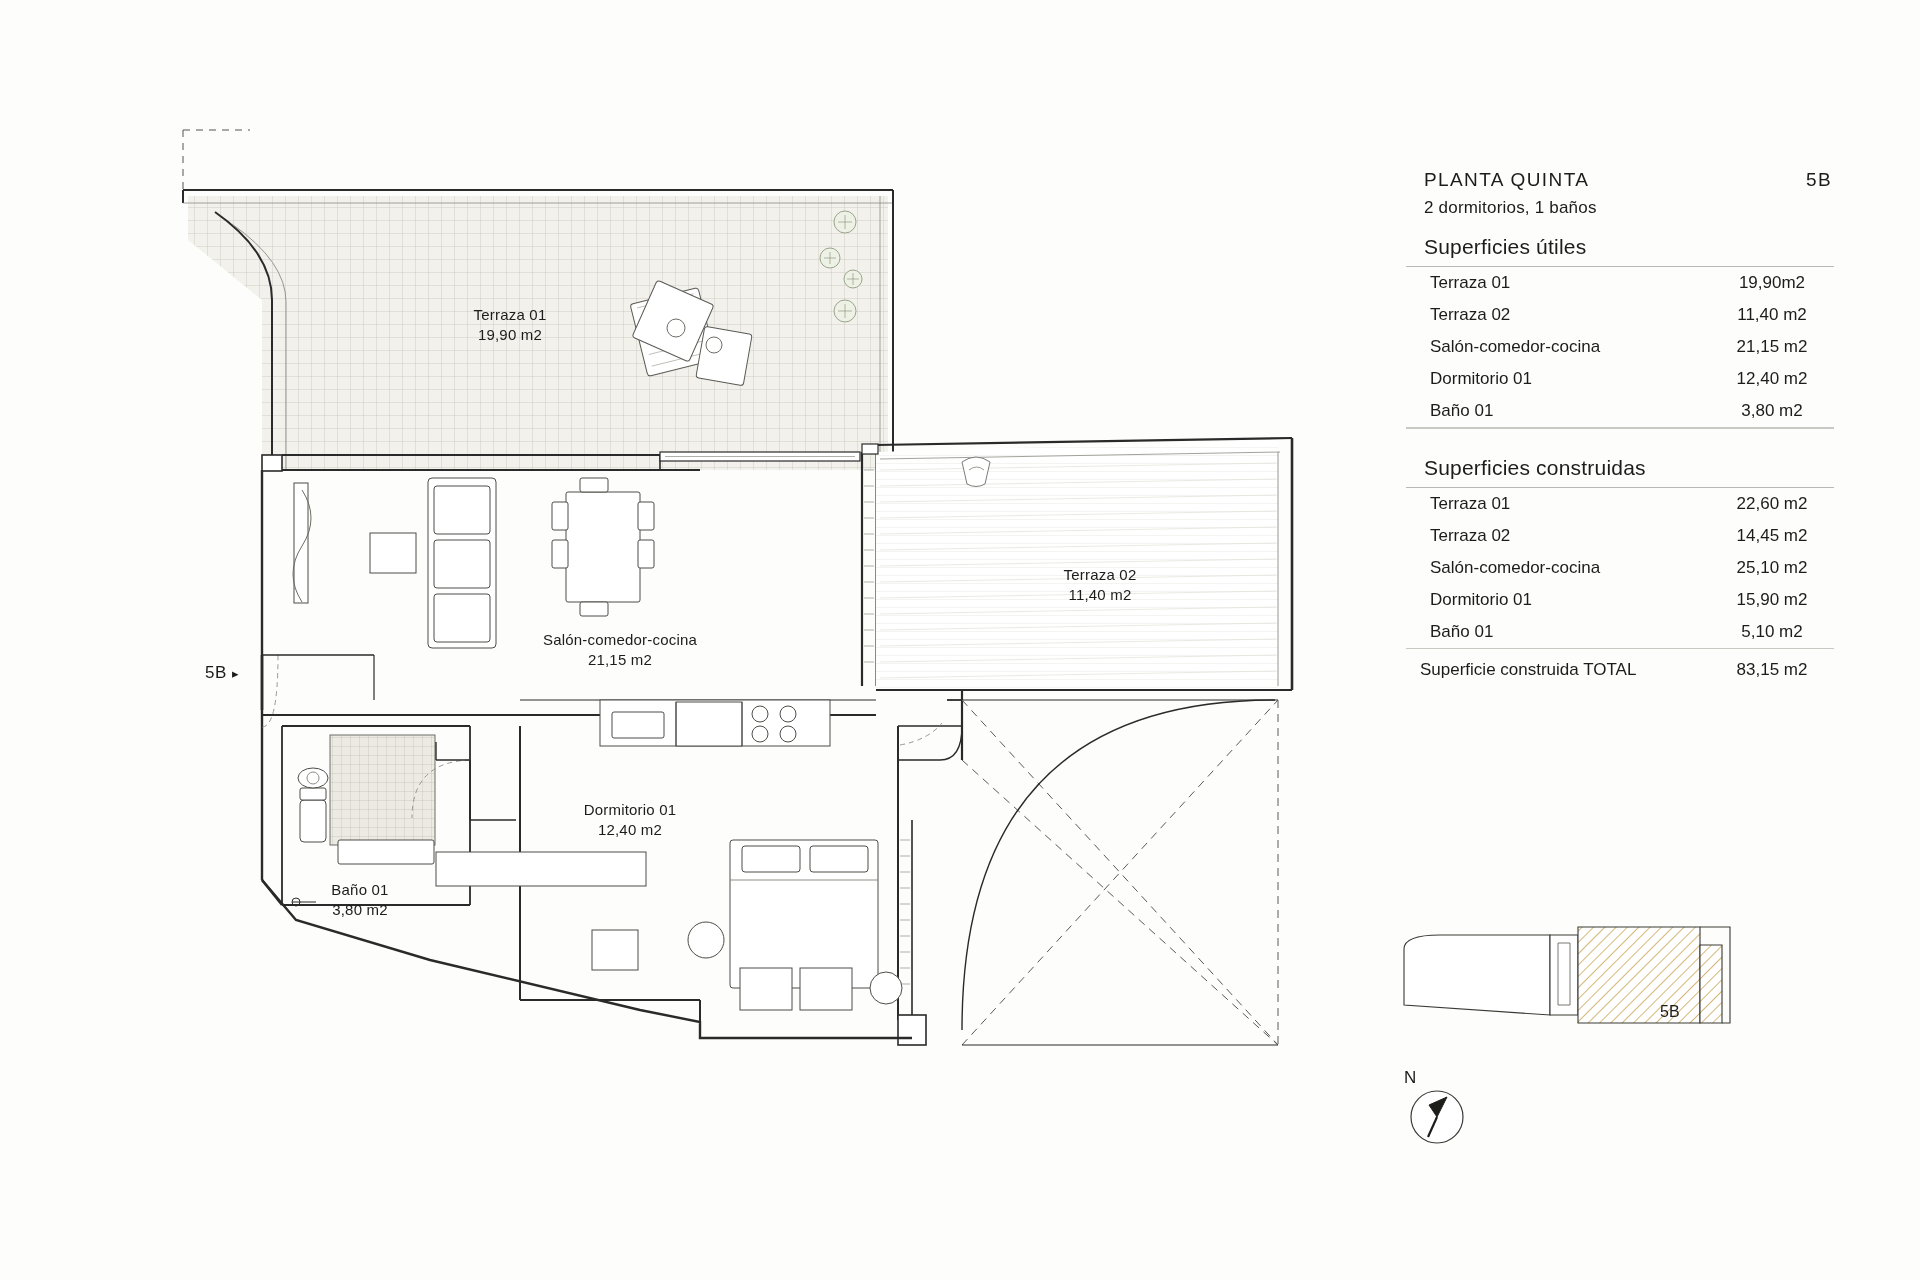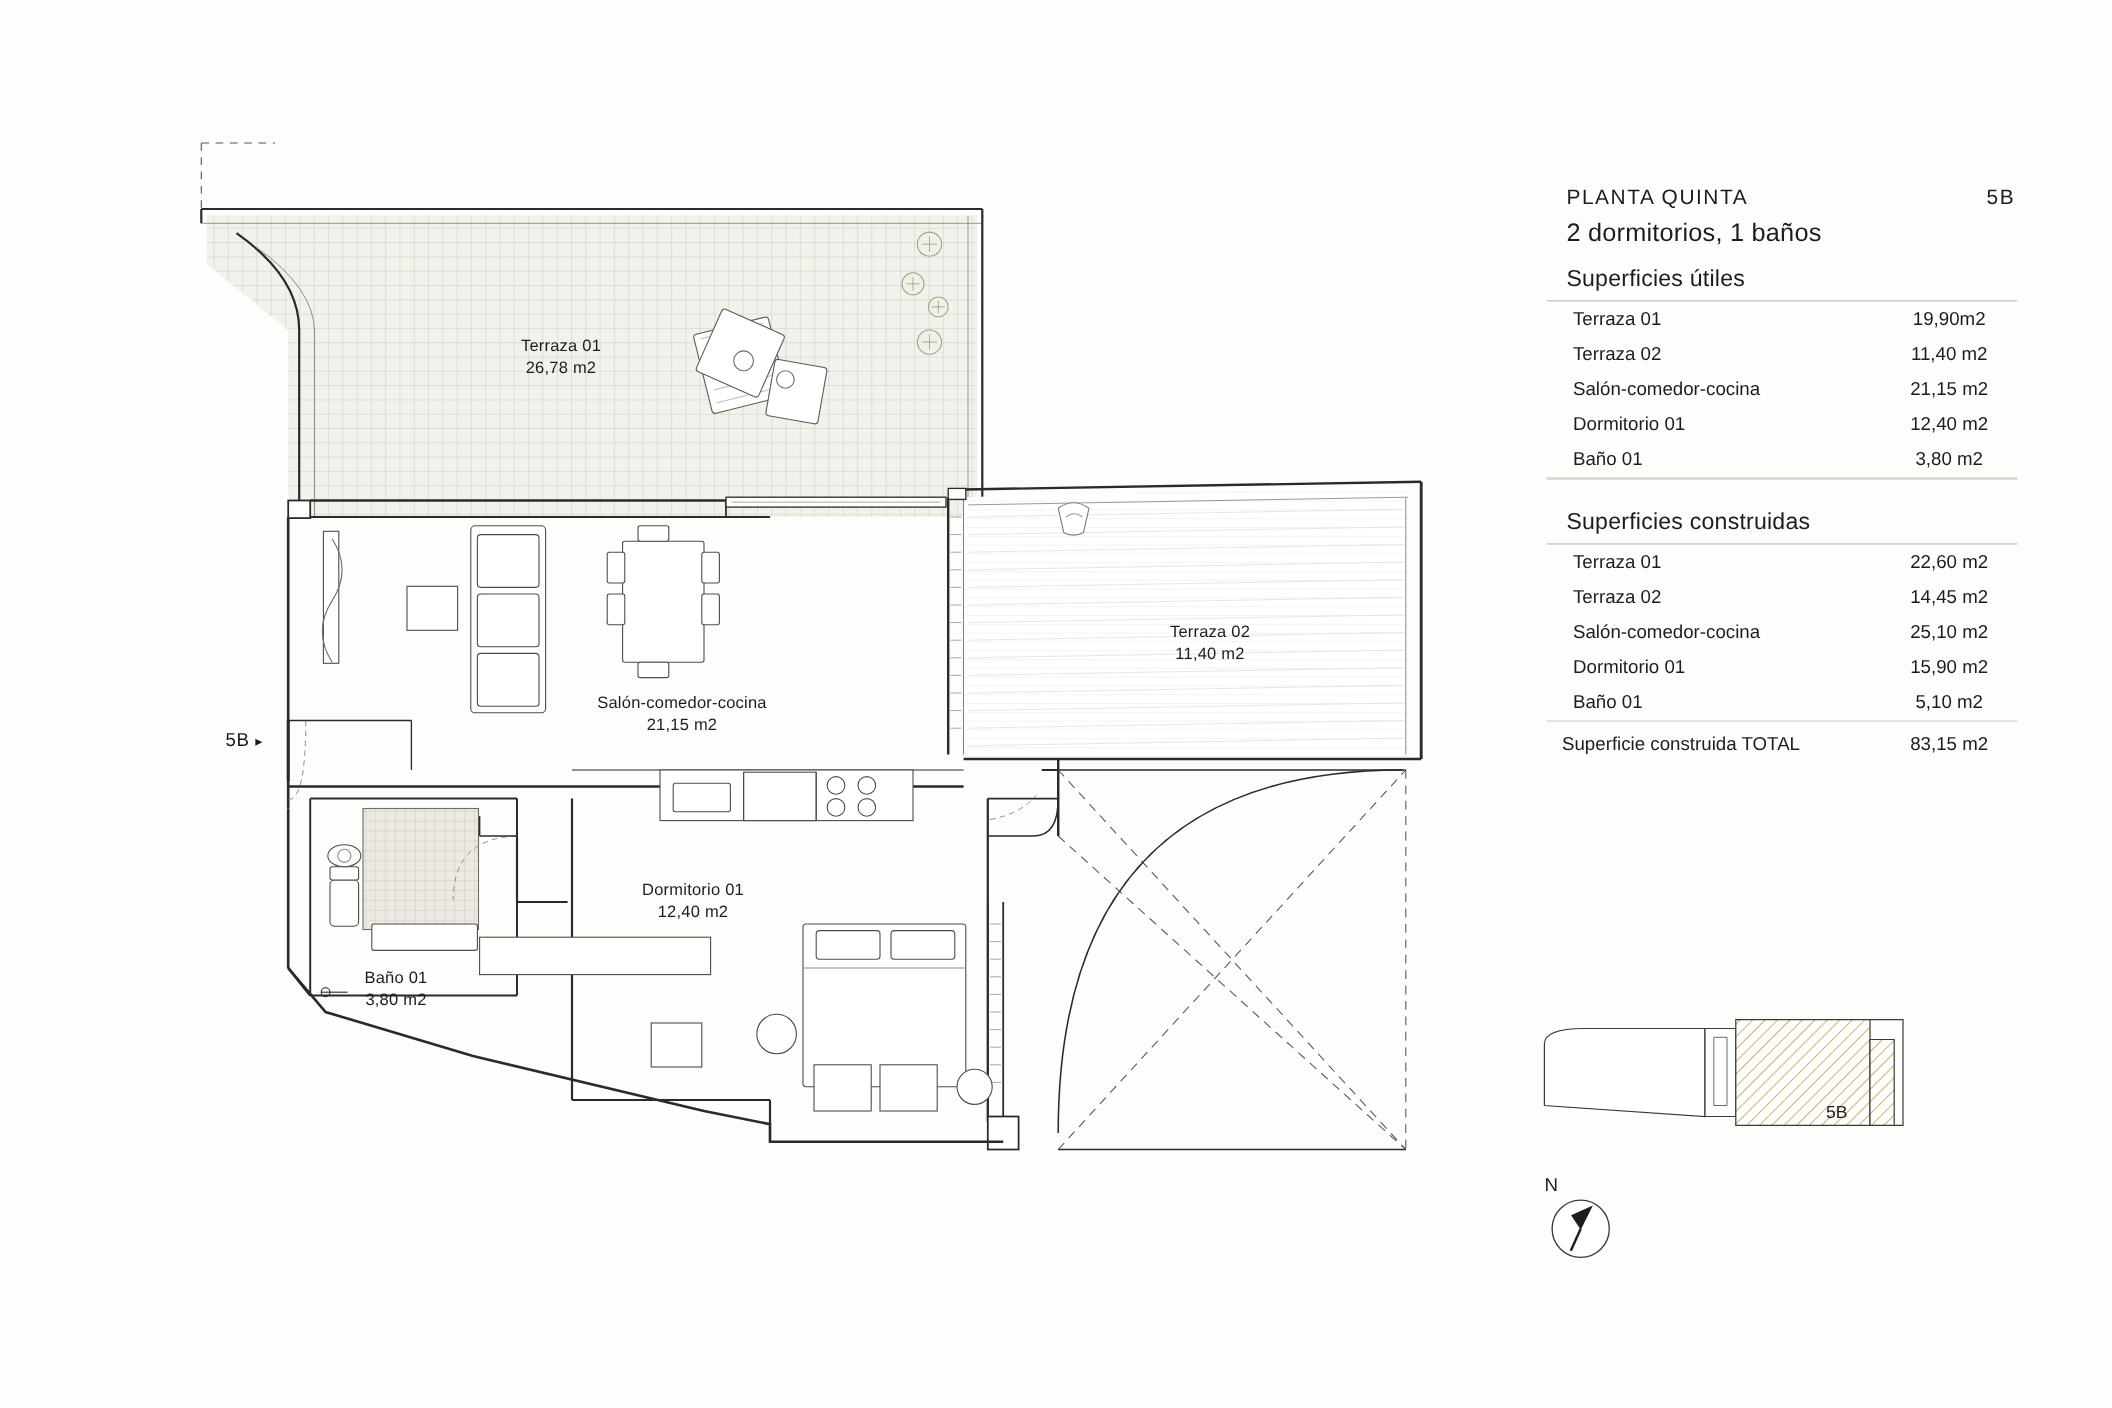--- a/index.html
+++ b/index.html
@@ -70,21 +70,21 @@
   .info-head {
     display: flex;
     justify-content: space-between;
     align-items: baseline;
     letter-spacing: 1.4px;
     font-size: 19px;
     padding: 0 8px 0 24px;
   }
   .info-sub {
     padding: 7px 8px 0 24px;
-    font-size: 23px;
+    font-size: 17px;
     letter-spacing: 0.2px;
   }
   .sect-title {
     padding: 17px 8px 7px 24px;
     font-size: 21px;
     letter-spacing: 0.2px;
   }
   .rule {
     height: 1px;
     background: #b9b9b5;
@@ -364,21 +364,21 @@
         <path d="M898,760 L940,760 q22,0 22,-34" stroke="#2a2a2a" stroke-width="1.4" fill="none"></path>
         <path d="M900,745 q28,-5 42,-22" stroke="#8d8d86" stroke-width="0.9" stroke-dasharray="5 4" fill="none"></path>
 
         <rect x="862" y="444" width="16" height="10" fill="#ffffff" stroke="#2a2a2a" stroke-width="1.2"></rect>
 
       </g>
     </svg>
 
     <div class="plan-label" id="label-terraza01">
       <span class="nm">Terraza 01</span>
-      <span class="ar">26,78 m2</span>
+      <span class="ar">19,90 m2</span>
     </div>
     <div class="plan-label" id="label-terraza02">
       <span class="nm">Terraza 02</span>
       <span class="ar">11,40 m2</span>
     </div>
     <div class="plan-label" id="label-salon">
       <span class="nm">Salón-comedor-cocina</span>
       <span class="ar">21,15 m2</span>
     </div>
     <div class="plan-label" id="label-dormitorio">

